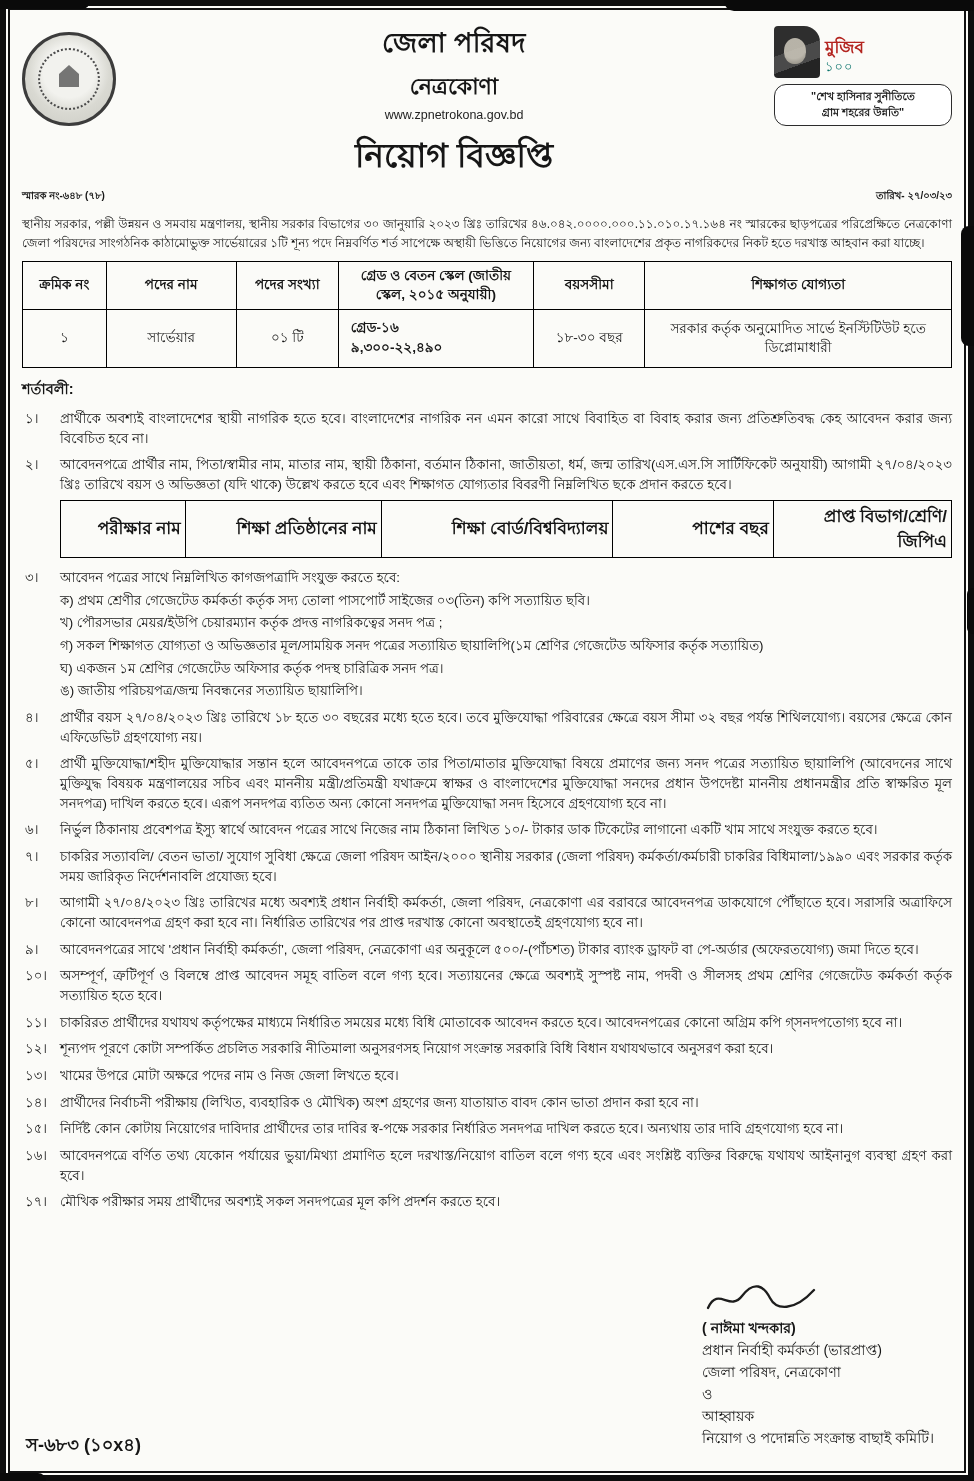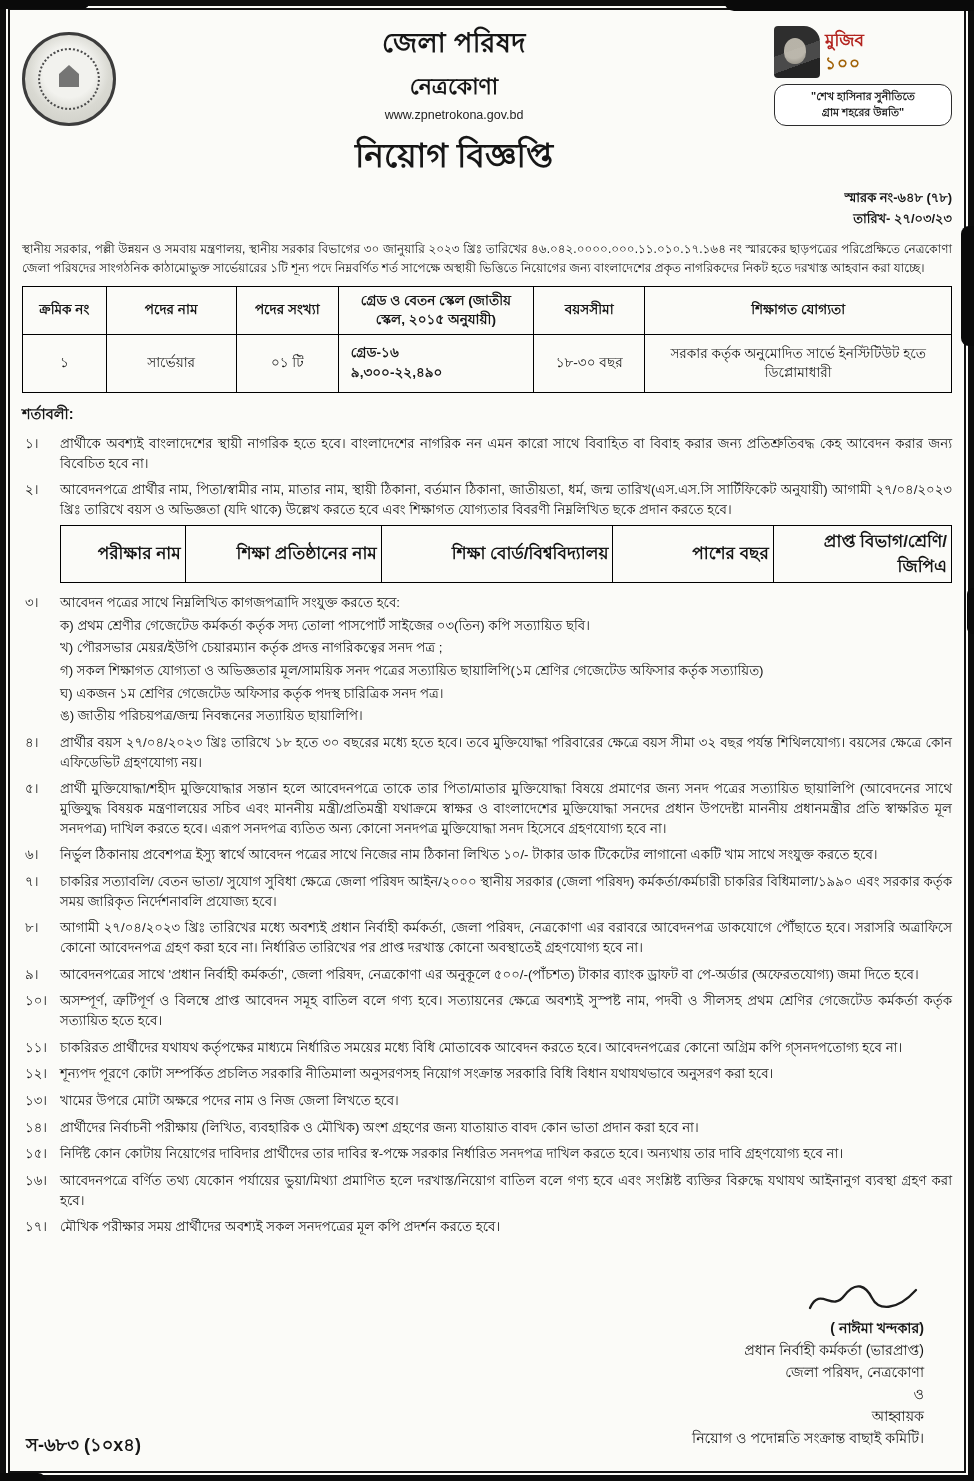--- a/index.html
+++ b/index.html
@@ -69,29 +69,29 @@
     background: linear-gradient(160deg, #2e2e2e 0 45%, #4a4a4a 45% 70%, #242424 70%);
     position: relative; flex: none;
   }
   .portrait::after {
     content:""; position:absolute; left:10px; top:12px; width:22px; height:26px;
     border-radius: 50% 50% 45% 45%;
     background: radial-gradient(circle at 45% 35%, #cfcabd 0 55%, #8f8a7e 100%);
     opacity:.85;
   }
   .mujib-word { font-size: 17px; font-weight: bold; color: #b3241f; line-height: 1.05; }
-  .mujib-num  { font-size: 17px; font-weight: bold; color: #a16207; letter-spacing: 1px; }
+  .mujib-num  { font-size: 13px; font-weight: normal; color: #0f766e; letter-spacing: 1px; }
   .tagline {
     margin-top: 6px; border: 1.6px solid #2c2c2c; border-radius: 12px;
     background: #fff; padding: 4px 6px 5px; text-align: center;
     font-size: 10.8px; line-height: 1.45; font-weight: bold; color: #1d1d1d;
   }
   .memo-row {
     display: flex; justify-content: space-between; align-items: flex-end;
-    margin-top: 2px; font-size: 13px; font-weight: bold; flex-direction: column;
+    margin-top: 2px; font-size: 10px; font-weight: bold;
   }
 
   
   .intro {
     margin-top: 10px; font-size: 12px; line-height: 1.55;
     text-align: justify; color: #131313;
   }
 
   
   table { border-collapse: collapse; width: 100%; }
@@ -109,22 +109,22 @@
   .ctext { flex: 1; text-align: justify; }
   .cbody { flex: 1; }
   .cbody .ctext { margin-bottom: 3px; }
   .sub { margin-top: 3px; }
 
   .edu-table { margin: 5px 0 3px; }
   .edu-table th { border: 1.5px solid #000; padding: 3px 4px; font-size: 17px; font-weight: bold; text-align: right; }
 
   
   .signature {
-    position: absolute; right: 44px; bottom: 26px;
-    text-align: right; font-size: 14.2px; line-height: 1.55; z-index: 3;
+    position: absolute; right: 34px; bottom: 26px;
+    text-align: left; font-size: 14.2px; line-height: 1.55; z-index: 3;
   }
   .sig-squiggle { height: 36px; }
   .sig-name { font-weight: bold; }
   .footer-code {
     position: absolute; left: 20px; bottom: 13px;
     font-size: 18px; font-weight: bold; z-index: 3;
   }
 </style>
 </head>
 <body>

